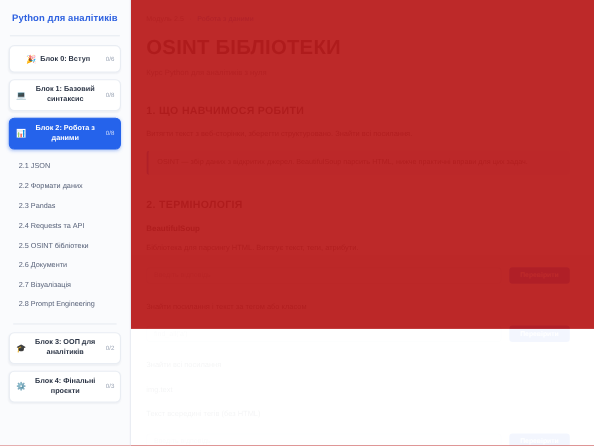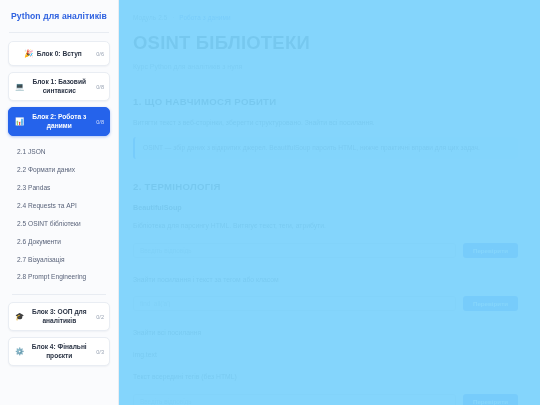--- a/index.html
+++ b/index.html
@@ -11,22 +11,22 @@
     height: 405px;
     overflow: hidden;
     background: #ffffff;
     font-family: "Liberation Sans", sans-serif;
     -webkit-font-smoothing: antialiased;
   }
 
   .app {
     display: flex;
     width: 540px;
-    height: 405px;
-    background: #7dd3fc;
+    height: 299px;
+    background: #b91c1c;
   }
 
   
   .sidebar {
     width: 119px;
     height: 405px;
     background: #fafbfd;
     border-right: 1px solid #e8ecf2;
     box-sizing: border-box;
     display: flex;

